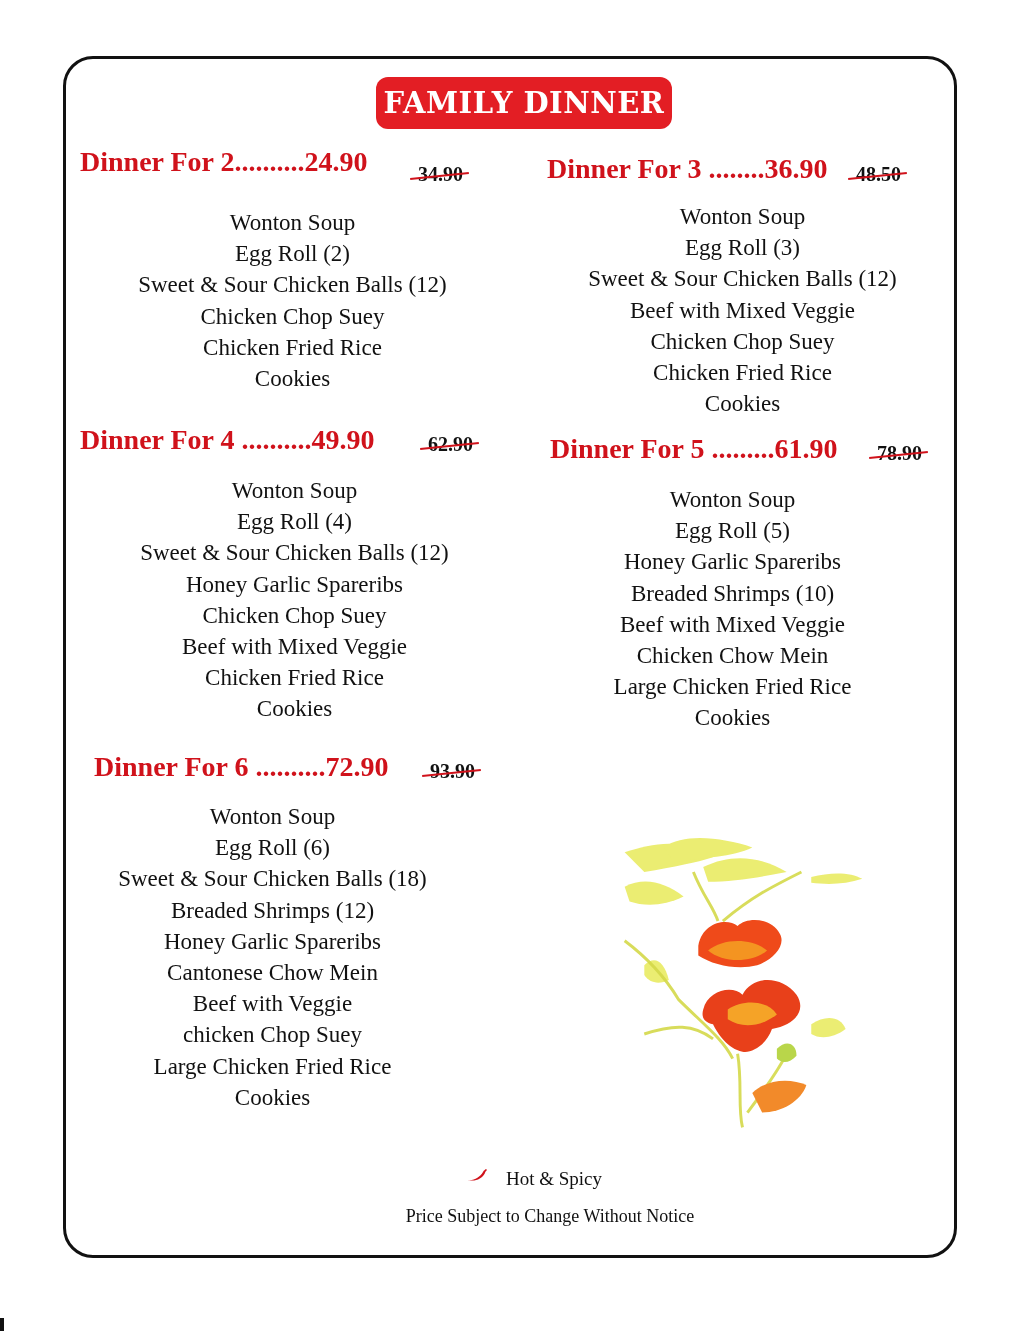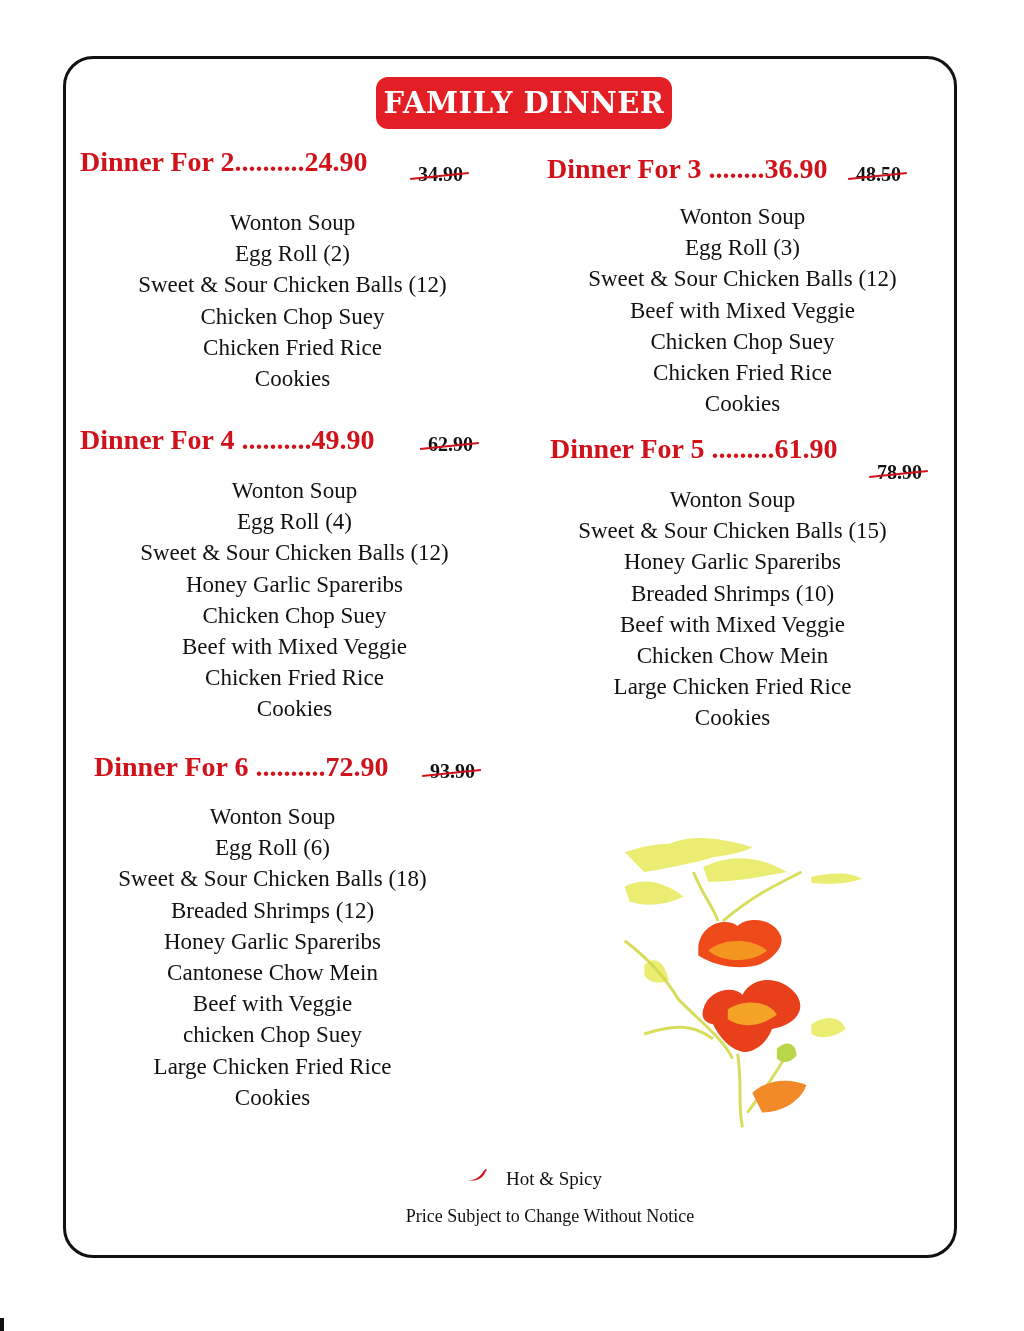--- a/index.html
+++ b/index.html
@@ -86,24 +86,24 @@
   <li>Egg Roll (4)</li>
   <li>Sweet &amp; Sour Chicken Balls (12)</li>
   <li>Honey Garlic Spareribs</li>
   <li>Chicken Chop Suey</li>
   <li>Beef with Mixed Veggie</li>
   <li>Chicken Fried Rice</li>
   <li>Cookies</li>
 </ul>
 
 <div class="heading" style="left:550px; top:433px;">Dinner For 5 .........61.90</div>
-<div class="old-price" style="left:877px; top:461px;">78.90</div>
+<div class="old-price" style="left:877px; top:442px;">78.90</div>
 <ul class="items" style="left:530px; width:405px; top:484px;">
   <li>Wonton Soup</li>
-  <li>Sweet &amp; Sour Chicken Balls (15)</li>
+  <li>Egg Roll (5)</li>
   <li>Honey Garlic Spareribs</li>
   <li>Breaded Shrimps (10)</li>
   <li>Beef with Mixed Veggie</li>
   <li>Chicken Chow Mein</li>
   <li>Large Chicken Fried Rice</li>
   <li>Cookies</li>
 </ul>
 
 <div class="heading" style="left:94px; top:751px;">Dinner For 6 ..........72.90</div>
 <div class="old-price" style="left:430px; top:760px;">93.90</div>

